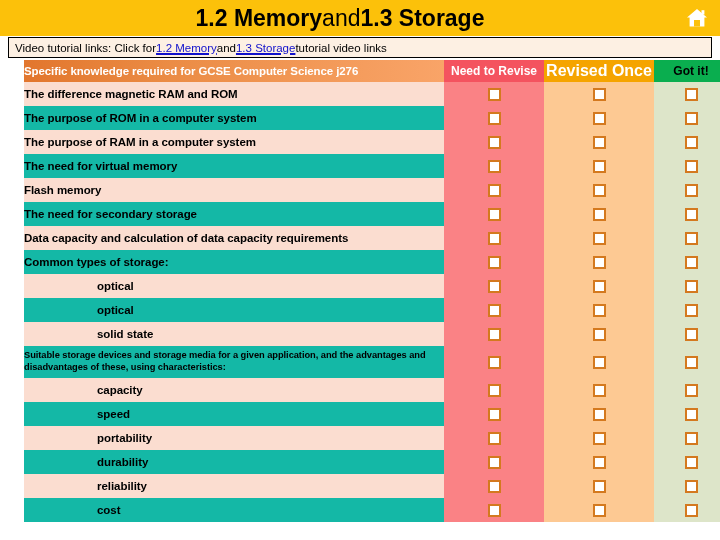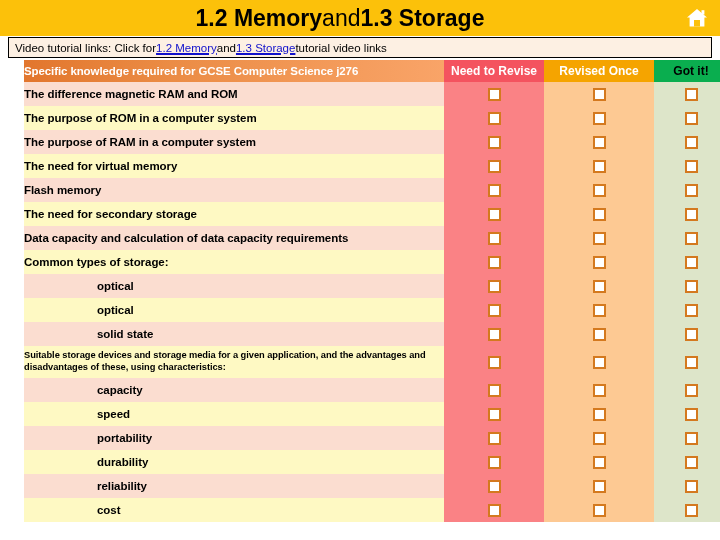--- a/index.html
+++ b/index.html
@@ -62,39 +62,39 @@
   
   tr.hdr td { height:22px; }
   .h-know {
     background:linear-gradient(to right, #e2762d 0%, #eb8c45 35%, #f9a468 100%);
     color:#fff; font-size:11.5px; font-weight:bold;
     padding-left:8px; white-space:nowrap;
     letter-spacing:-0.1px;
   }
   .h-c1 { background:#f4535f; color:#fff; font-size:12px; font-weight:bold;
           text-align:center; border-left:2px solid #fff; }
-  .h-c2 { background:#f5a400; color:#fff; font-size:12px; font-weight:bold;
+  .h-c2 { background:#f5a400; color:#fff; font-size:16px; font-weight:bold;
           text-align:center; border-left:2px solid #fff; }
   .h-c3 { background:#0aae4f; color:#000000; font-size:12px; font-weight:bold;
           text-align:center; border-left:2px solid #fff; }
 
   
   tr.r td { height:24px; }
   tr.r.tall td { height:32px; }
 
   .k {
     font-size:11.5px; color:#000; font-weight:bold;
     padding-left:10px;
     border-bottom:1.5px solid #ffffff;
     letter-spacing:-0.05px;
   }
   .k.small { font-size:9.3px; line-height:1.25; font-weight:bold; }
   .k.ind { padding-left:73px; }
   .k.odd { background:#fbddd0; }
-  .k.even { background:#fef9c3; }
+  .k.even { background:#14b8a6; }
 
   .cb {
     border-bottom:1.5px solid #ffffff;
     border-left:2px solid #ffffff;
     text-align:center;
   }
   .cb.c1 { background:#fa8285; }
   .cb.c2 { background:#fdc993; }
   .cb.c3 { background:#dde5c9; }
 

